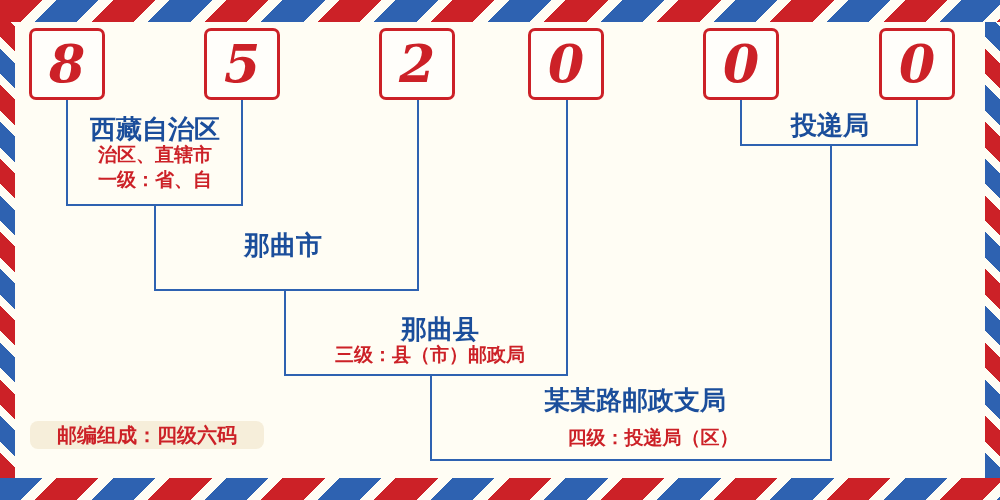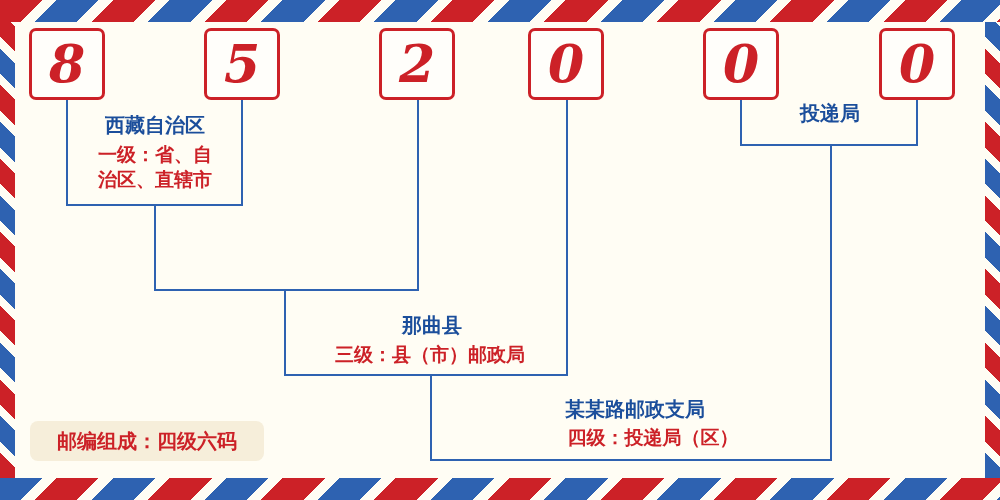--- a/index.html
+++ b/index.html
@@ -41,30 +41,30 @@
     font-style:italic;font-weight:bold;
     font-size:52px;color:var(--red,#cc2127);
     line-height:1;
   }
 
   .vl{position:absolute;width:2px;background:var(--blue,#2e62b1);}
   .hl{position:absolute;height:2px;background:var(--blue,#2e62b1);}
 
   .lvl-name{
     position:absolute;text-align:center;
-    font-weight:bold;font-size:20px;
+    font-weight:bold;font-size:26px;
     color:var(--text-blue,#1b4e9b);
   }
   .lvl-desc{
     position:absolute;text-align:center;
     font-size:19px;line-height:25px;font-weight:bold;
     color:var(--red,#cc2127);
   }
   .footer-box{
-    position:absolute;left:30px;top:421px;width:234px;height:40px;
+    position:absolute;left:30px;top:421px;width:234px;height:28px;
     background:var(--footer-bg,#f6eeda);
     border-radius:8px;
     display:flex;align-items:center;justify-content:center;
     font-weight:bold;font-size:20px;
     color:var(--red,#cc2127);
   }
 </style>
 </head>
 <body>
 
@@ -91,32 +91,33 @@
   <div class="vl" style="left:284px;top:289px;height:86px"></div>
   <div class="hl" style="left:284px;top:374px;width:284px"></div>
   <div class="vl" style="left:566px;top:100px;height:276px"></div>
   <div class="vl" style="left:430px;top:374px;height:86px"></div>
   <div class="hl" style="left:430px;top:459px;width:402px"></div>
   <div class="vl" style="left:740px;top:100px;height:46px"></div>
   <div class="vl" style="left:916px;top:100px;height:46px"></div>
   <div class="hl" style="left:740px;top:144px;width:178px"></div>
   <div class="vl" style="left:830px;top:144px;height:317px"></div>
 
-  <div class="lvl-name" style="left:755px;top:100px;width:150px">投递局</div>
+  <div class="lvl-name" style="left:755px;top:108px;width:150px">投递局</div>
 
   <div class="lvl-name" style="left:58px;top:112px;width:194px">西藏自治区</div>
   <div class="lvl-desc" style="left:58px;top:142px;width:194px">
+    <div>治区、直辖市</div>
     <div>一级：省、自</div>
-    <div>治区、直辖市</div>
   </div>
 
+  <div class="lvl-name" style="left:186px;top:228px;width:194px">那曲市</div>
 
-  <div class="lvl-name" style="left:320px;top:312px;width:224px">那曲县</div>
+  <div class="lvl-name" style="left:328px;top:312px;width:224px">那曲县</div>
   <div class="lvl-desc" style="left:318px;top:342px;width:224px">三级：县（市）邮政局</div>
 
-  <div class="lvl-name" style="left:498px;top:396px;width:274px">某某路邮政支局</div>
+  <div class="lvl-name" style="left:498px;top:383px;width:274px">某某路邮政支局</div>
   <div class="lvl-desc" style="left:516px;top:425px;width:274px">四级：投递局（区）</div>
 
   <div class="footer-box">
     <span>邮编组成：四级六码</span>
   </div>
 
 </div>
 
 </body></html>

